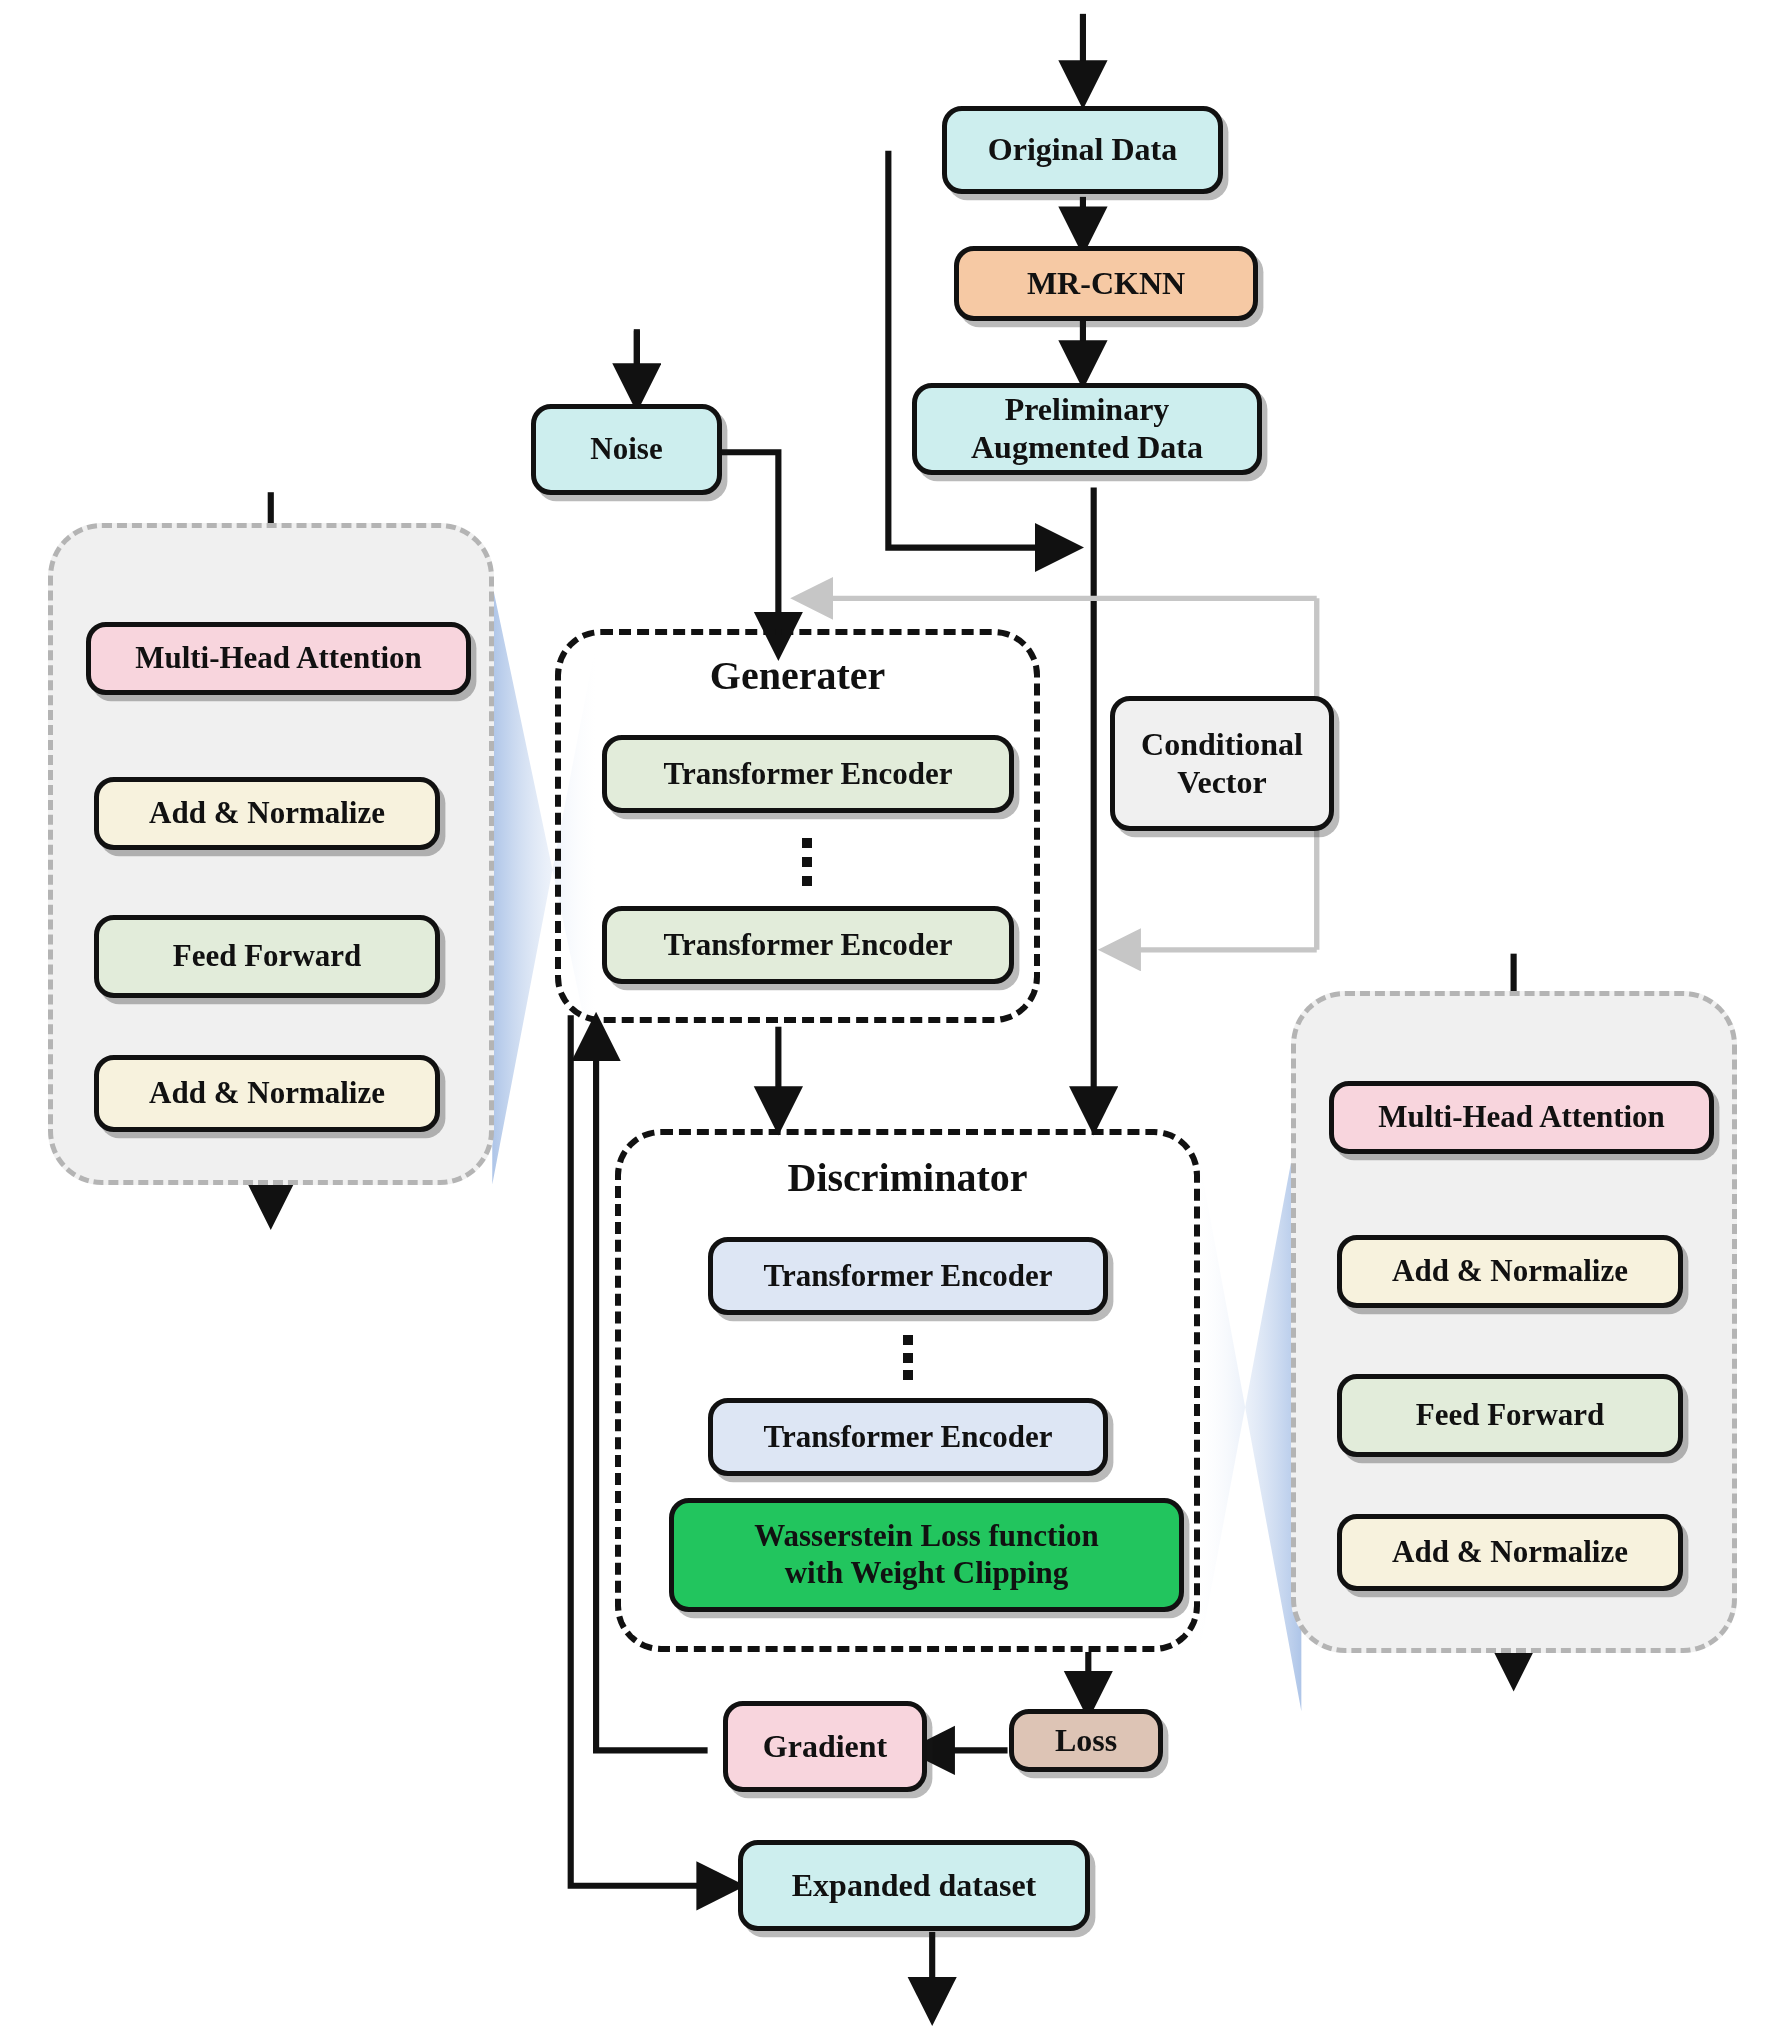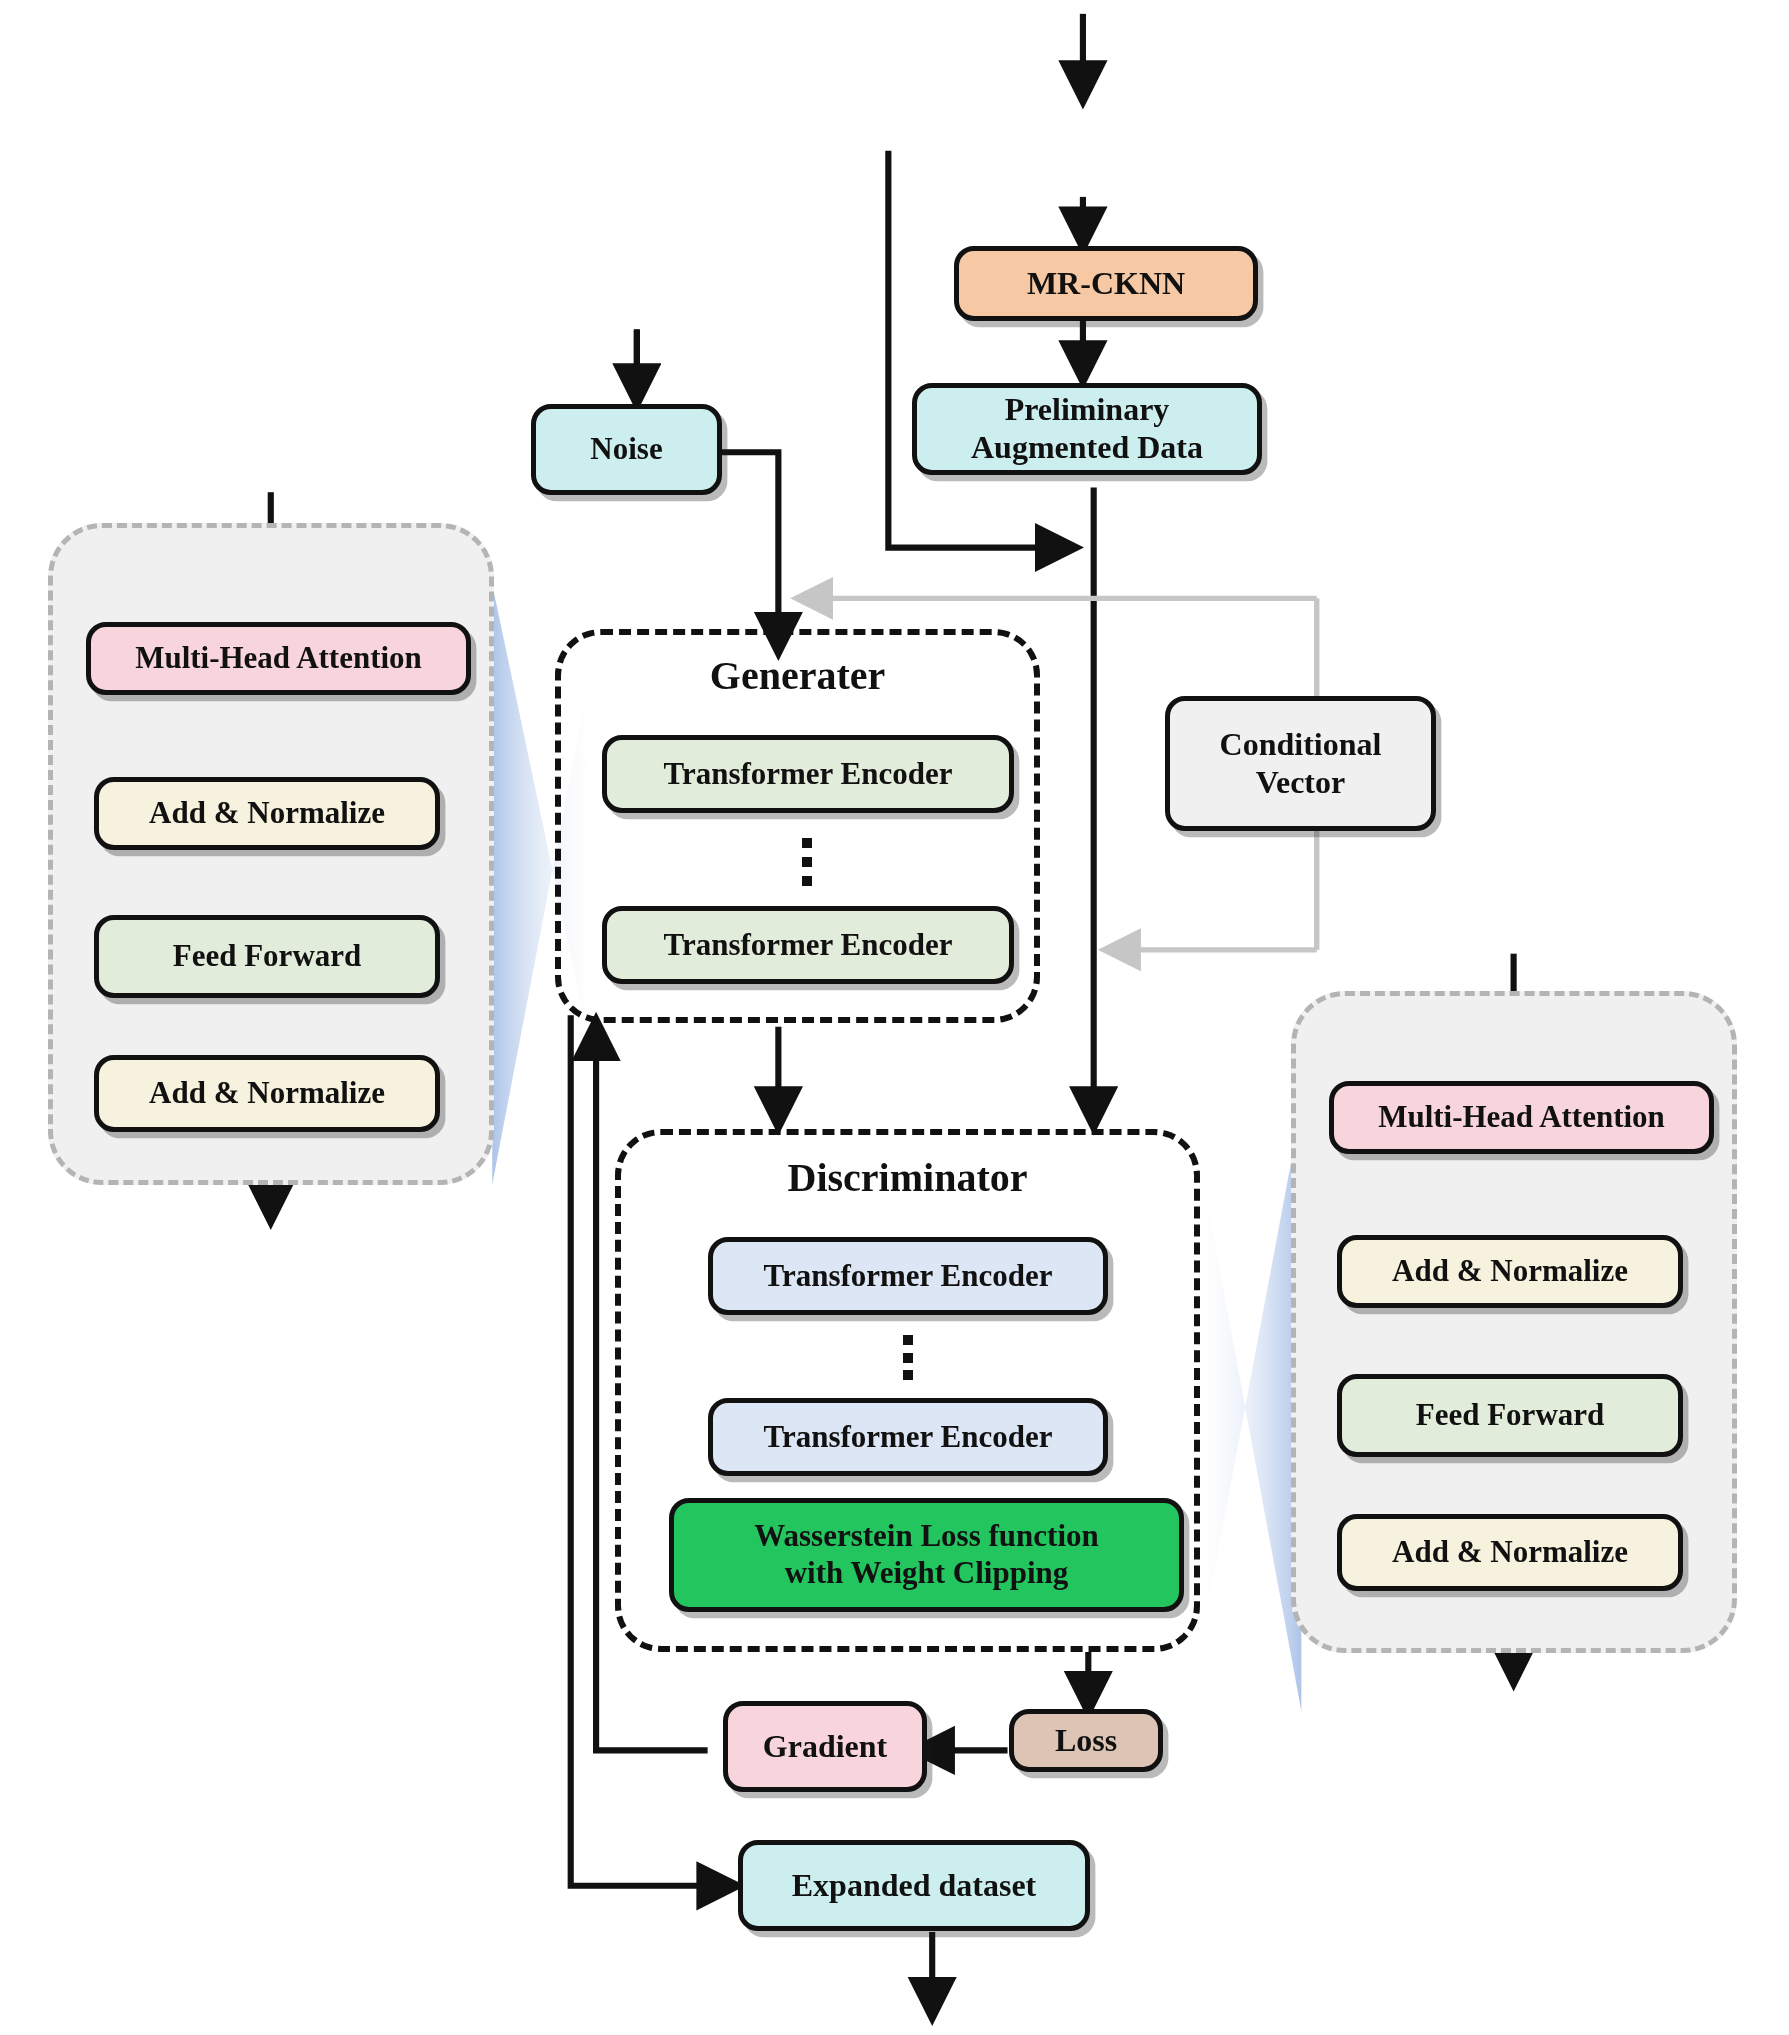--- a/index.html
+++ b/index.html
@@ -132,35 +132,38 @@
   <div class="node" style="left:1337px;top:1235px;width:346px;height:73px;background:#f7f2dd;font-size:31px;">
     <span>Add &amp; Normalize</span>
   </div>
   <div class="node" style="left:1337px;top:1374px;width:346px;height:83px;background:#e2ecda;font-size:31px;">
     <span>Feed Forward</span>
   </div>
   <div class="node" style="left:1337px;top:1514px;width:346px;height:77px;background:#f7f2dd;font-size:31px;">
     <span>Add &amp; Normalize</span>
   </div>
 
+  <div class="node" style="left:942px;top:106px;width:281px;height:88px;background:#cdeeee;font-size:32px;">
+    <span>Original Data</span>
+  </div>
 
   <div class="node" style="left:954px;top:246px;width:304px;height:75px;background:#f6c9a4;font-size:32px;">
     <span>MR-CKNN</span>
   </div>
 
   <div class="node" style="left:912px;top:383px;width:350px;height:92px;background:#cdeeee;font-size:32px;white-space:pre-line;">
     <span>Preliminary
 Augmented Data</span>
   </div>
 
   <div class="node" style="left:531px;top:404px;width:191px;height:91px;background:#cdeeee;font-size:31px;">
     <span>Noise</span>
   </div>
 
-  <div class="node" style="left:1165px;top:696px;width:271px;height:135px;background:#f0f0f0;font-size:32px;white-space:pre-line;">
+  <div class="node" style="left:1110px;top:696px;width:224px;height:135px;background:#f0f0f0;font-size:32px;white-space:pre-line;">
     <span>Conditional
 Vector</span>
   </div>
 
   <div class="grp-dashed" style="left:555px;top:629px;width:485px;height:394px;"></div>
   <div class="grp-title" style="left:555px;top:652px;width:485px;font-size:40px;">
     <span>Generater</span>
   </div>
   <div class="node" style="left:602px;top:735px;width:412px;height:78px;background:#e2ecda;font-size:31px;">
     <span>Transformer Encoder</span>

